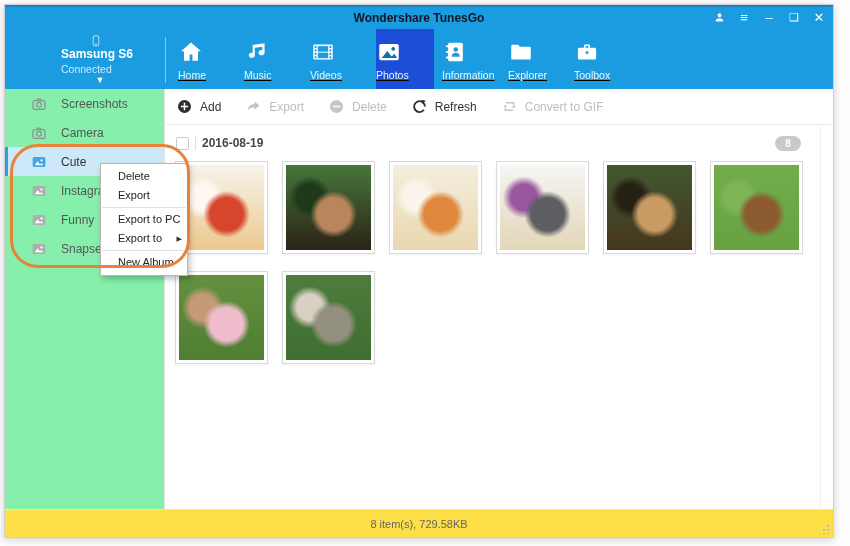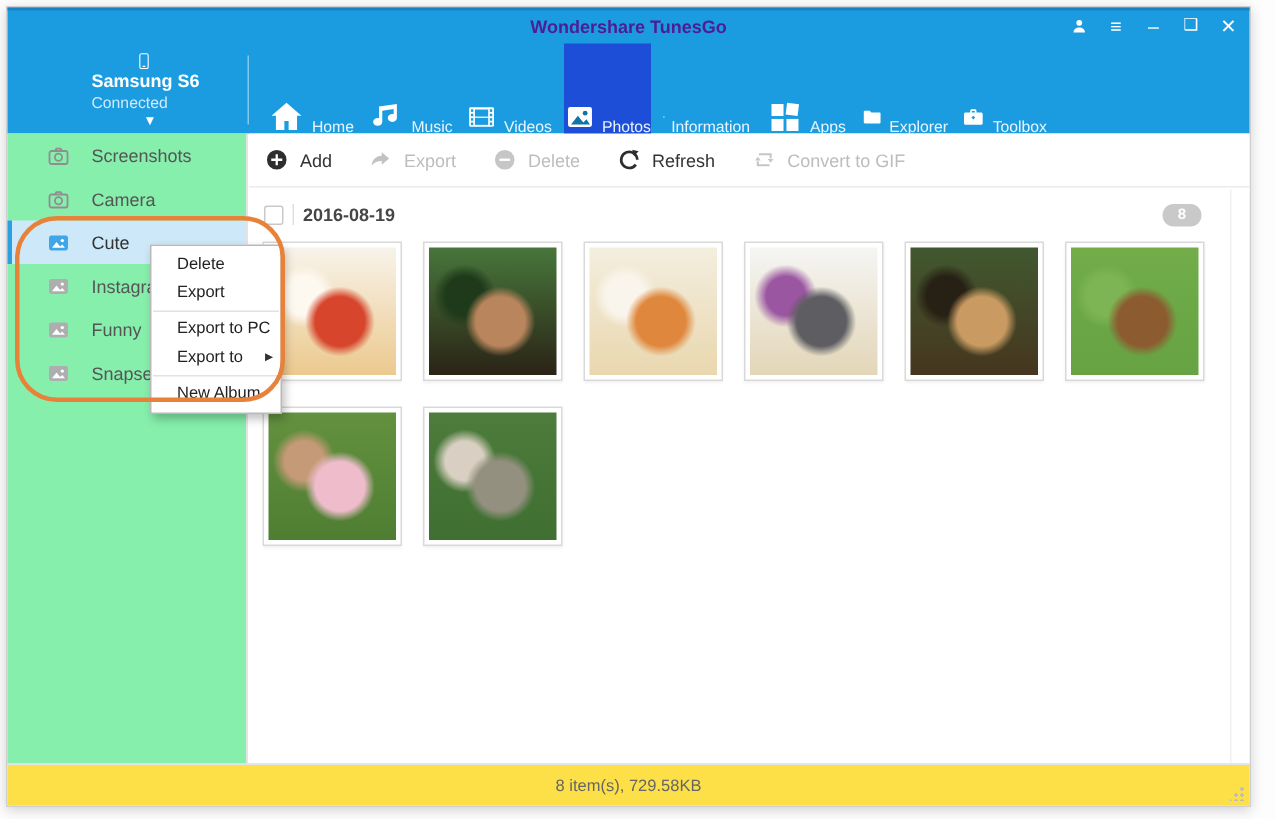--- a/index.html
+++ b/index.html
@@ -5,38 +5,38 @@
   * { margin:0; padding:0; box-sizing:border-box; }
   html,body { width:850px; height:546px; }
   body { font-family:"Liberation Sans", sans-serif; background:#fdfdfd; position:relative; overflow:hidden; }
 
   .window { position:absolute; left:4px; top:4px; width:830px; height:534px;
             background:#fff; border:1px solid #cfcfcf; box-shadow:0 2px 8px rgba(0,0,0,.18); }
 
   
   .header { position:absolute; left:0; top:0; right:0; height:84px; background:#1b9ce1; border-top:2px solid #1583c6; }
   .titlebar { position:absolute; left:0; top:0; right:0; height:22px; }
-  .app-title { position:absolute; left:0; right:0; top:4px; text-align:center; font-size:12px; font-weight:bold; color:#4c1d95; }
+  .app-title { position:absolute; left:0; right:0; top:4px; text-align:center; font-size:12px; font-weight:bold; color:#0f172a; }
   .win-controls { position:absolute; right:6px; top:2px; display:flex; align-items:center; gap:9px; color:#fff; }
   .win-controls .wc { width:16px; height:16px; display:flex; align-items:center; justify-content:center;
                       font-size:13px; line-height:1; cursor:default; }
   .wc.maxi { font-size:11px; } .wc.user svg{ width:13px; height:13px; }
 
   
   .device { position:absolute; left:14px; top:28px; width:146px; height:50px; display:flex; align-items:center; color:#fff; cursor:default;flex-direction:column; }
   .device .phone { width:20px; height:26px; margin-left:8px; }
   .device .dtxt { margin-left:10px; }
   .device .dname { font-size:12px; font-weight:bold; }
   .device .dstatus { font-size:10.5px; color:#cfeafb; margin-top:2px; }
   .device .caret { margin-left:16px; font-size:9px; color:#fff; }
   .header-sep { position:absolute; left:160px; top:30px; width:1px; height:46px; background:rgba(255,255,255,.45); }
 
   
   .nav { position:absolute; left:173px; top:22px; height:62px; display:flex; gap:8px; }
-  .nav-tab { width:58px; height:62px; display:flex; align-items:flex-end; justify-content:center; gap:4px; cursor:pointer; }
+  .nav-tab { width:58px; height:62px; display:flex; flex-direction:column; align-items:flex-start; justify-content:center; gap:4px; cursor:pointer;text-decoration:underline; }
   .nav-tab.selected { background:#1d4ed8; }
   .nav-tab svg { width:26px; height:26px; }
   .nav-tab .label { font-size:10.5px; color:#eaf6fd; }
   .hole { fill:#1b9ce1; }
   .nav-tab.selected .hole { fill:#1174a9; }
 
   
   .sidebar { position:absolute; left:0; top:84px; width:160px; bottom:28px; background:#86efac; border-right:1px solid #e4e4e4; }
   .side-item { height:29px; display:flex; align-items:center; cursor:pointer; position:relative; }
   .side-item svg { width:16px; height:16px; margin-left:26px; }
@@ -164,29 +164,20 @@
             <rect x="3.6" y="5.8" width="2.6" height="1.9" rx=".9" fill="#fff"></rect>
             <rect x="3.6" y="11" width="2.6" height="1.9" rx=".9" fill="#fff"></rect>
             <rect x="3.6" y="16.2" width="2.6" height="1.9" rx=".9" fill="#fff"></rect>
             <circle class="hole" cx="12.7" cy="9.7" r="2.1"></circle>
             <path class="hole" d="M8.9 16.4c0-2.3 1.7-3.6 3.8-3.6s3.8 1.3 3.8 3.6z"></path>
           </svg>
           <span class="label">Information</span>
         </div>
         <div class="nav-tab">
           <svg viewBox="0 0 24 24">
-            <rect x="4" y="4" width="7.4" height="7.4" fill="#fff"></rect>
-            <rect x="13.1" y="3.6" width="7.4" height="7.4" fill="#fff" transform="rotate(7 16.8 7.3)"></rect>
-            <rect x="4" y="13.2" width="7.4" height="7.4" fill="#fff"></rect>
-            <rect x="13.2" y="13.2" width="7.4" height="7.4" fill="#fff"></rect>
-          </svg>
-          <span class="label">Apps</span>
-        </div>
-        <div class="nav-tab">
-          <svg viewBox="0 0 24 24">
             <path d="M3 6.4c0-.55.45-1 1-1h5.3l1.8 1.8H20c.55 0 1 .45 1 1V18c0 .55-.45 1-1 1H4c-.55 0-1-.45-1-1z" fill="#fff"></path>
           </svg>
           <span class="label">Explorer</span>
         </div>
         <div class="nav-tab">
           <svg viewBox="0 0 24 24">
             <path fill-rule="evenodd" d="M9.2 8V6.2C9.2 5.5 9.7 5 10.4 5h3.2c.7 0 1.2.5 1.2 1.2V8h4.2c.8 0 1.4.6 1.4 1.4v8.2c0 .8-.6 1.4-1.4 1.4H5c-.8 0-1.4-.6-1.4-1.4V9.4C3.6 8.6 4.2 8 5 8zm1.5 0h2.6V6.5h-2.6z" fill="#fff"></path>
             <path class="hole" d="M12 10.8l1.7 1.7-1.7 1.7-1.7-1.7z"></path>
           </svg>
           <span class="label">Toolbox</span>

